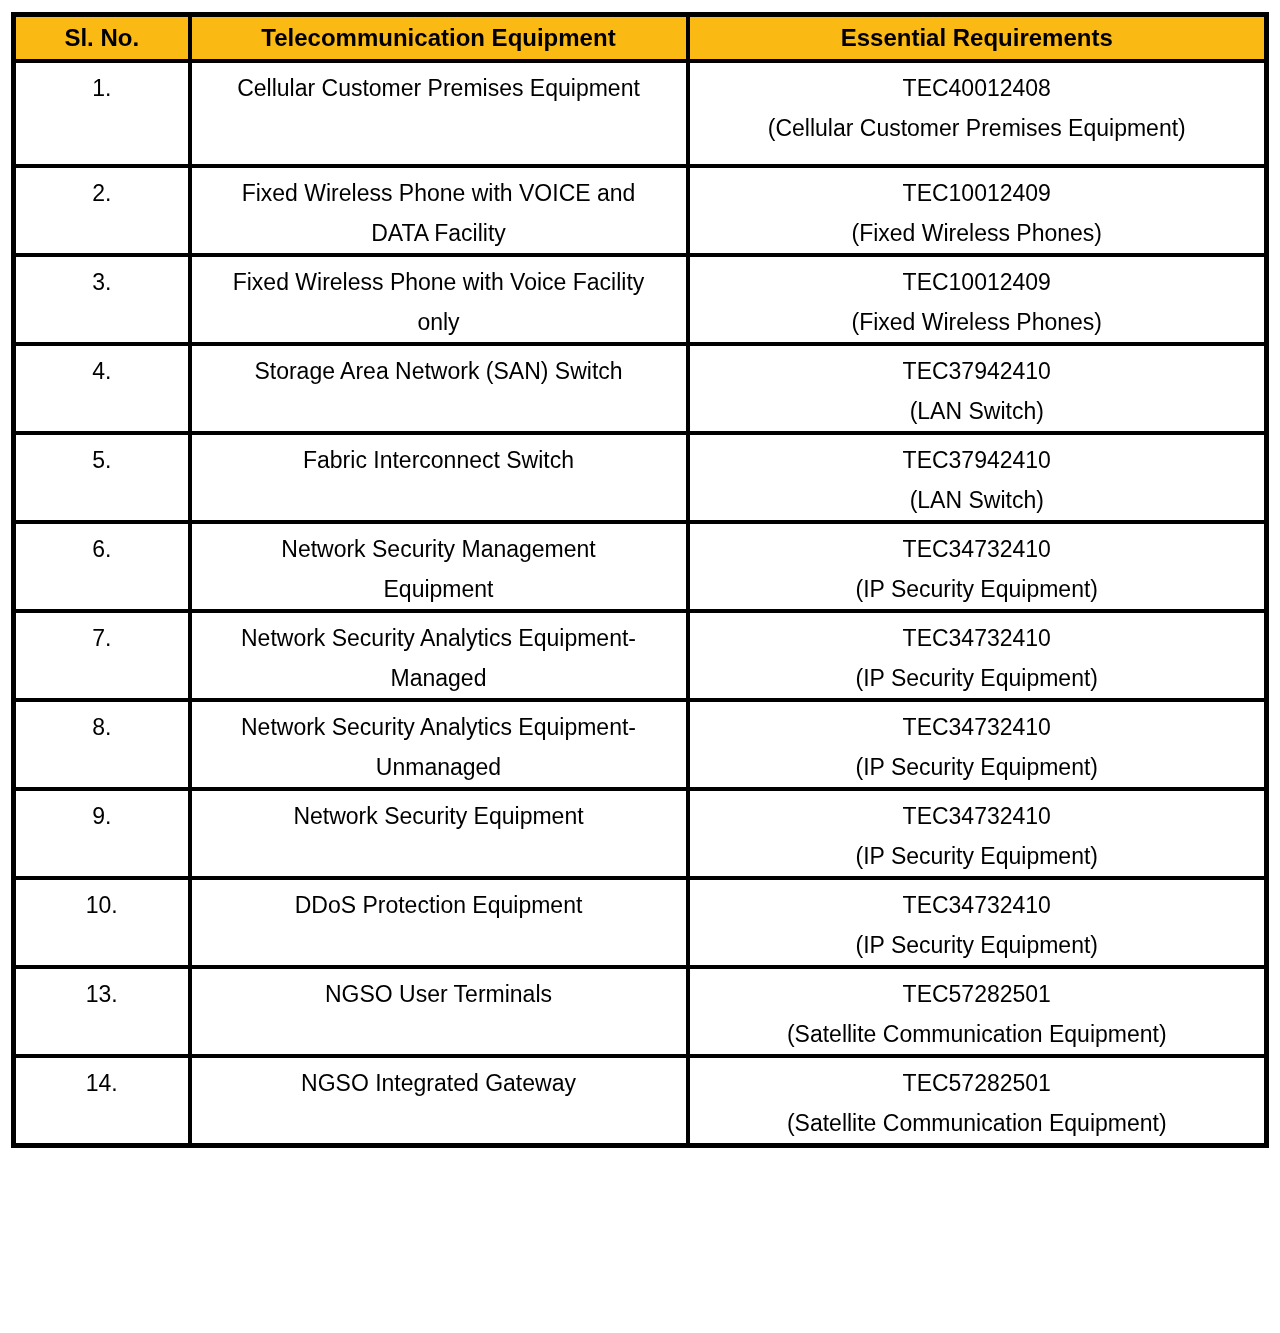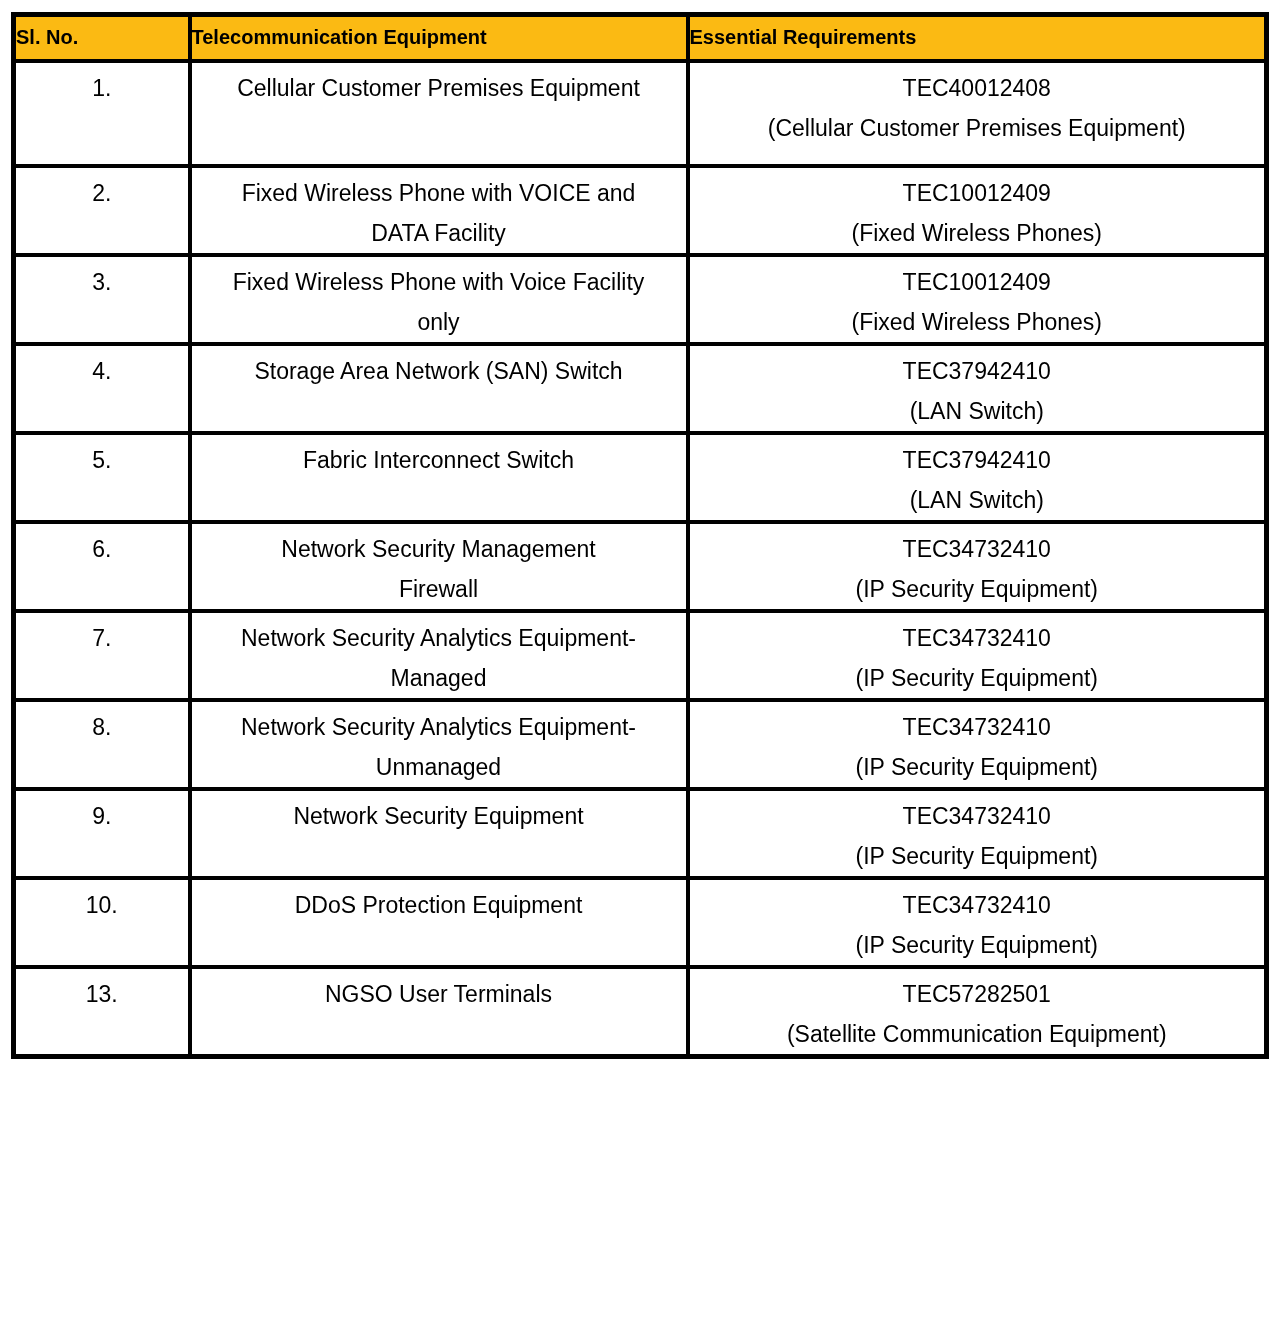--- a/index.html
+++ b/index.html
@@ -21,24 +21,24 @@
     margin: 12px auto 0 auto;
     border: 5px solid #000;
   }
   .req-table th, .req-table td {
     border: 4px solid #000;
     box-sizing: border-box;
   }
   .req-table th {
     background: var(--header-bg, #FBBA13);
     height: 46px;
-    font-size: 20px;
+    font-size: 24px;
     font-weight: bold;
     color: #000;
-    text-align: left;
+    text-align: center;
     vertical-align: middle;
     padding: 0;
   }
   .req-table td {
     font-size: 23px;
     line-height: 40px;
     color: #000;
     text-align: center;
     vertical-align: top;
     padding: 5px 4px 0 4px;
@@ -129,21 +129,21 @@
       <span class="line">TEC37942410</span>
       <span class="line">(LAN Switch)</span>
     </td>
   </tr>
         <tr class="data-row">
     <td>
       <span class="line">6.</span>
     </td>
     <td>
             <span class="line">Network Security Management</span>
-            <span class="line">Firewall</span>
+            <span class="line">Equipment</span>
           </td>
     <td>
       <span class="line">TEC34732410</span>
       <span class="line">(IP Security Equipment)</span>
     </td>
   </tr>
         <tr class="data-row">
     <td>
       <span class="line">7.</span>
     </td>
@@ -192,20 +192,32 @@
       <span class="line">TEC34732410</span>
       <span class="line">(IP Security Equipment)</span>
     </td>
   </tr>
         <tr class="data-row">
     <td>
       <span class="line">13.</span>
     </td>
     <td>
             <span class="line">NGSO User Terminals</span>
+          </td>
+    <td>
+      <span class="line">TEC57282501</span>
+      <span class="line">(Satellite Communication Equipment)</span>
+    </td>
+  </tr>
+        <tr class="data-row">
+    <td>
+      <span class="line">14.</span>
+    </td>
+    <td>
+            <span class="line">NGSO Integrated Gateway</span>
           </td>
     <td>
       <span class="line">TEC57282501</span>
       <span class="line">(Satellite Communication Equipment)</span>
     </td>
   </tr>
       </tbody>
   </table>
 </div>
 

